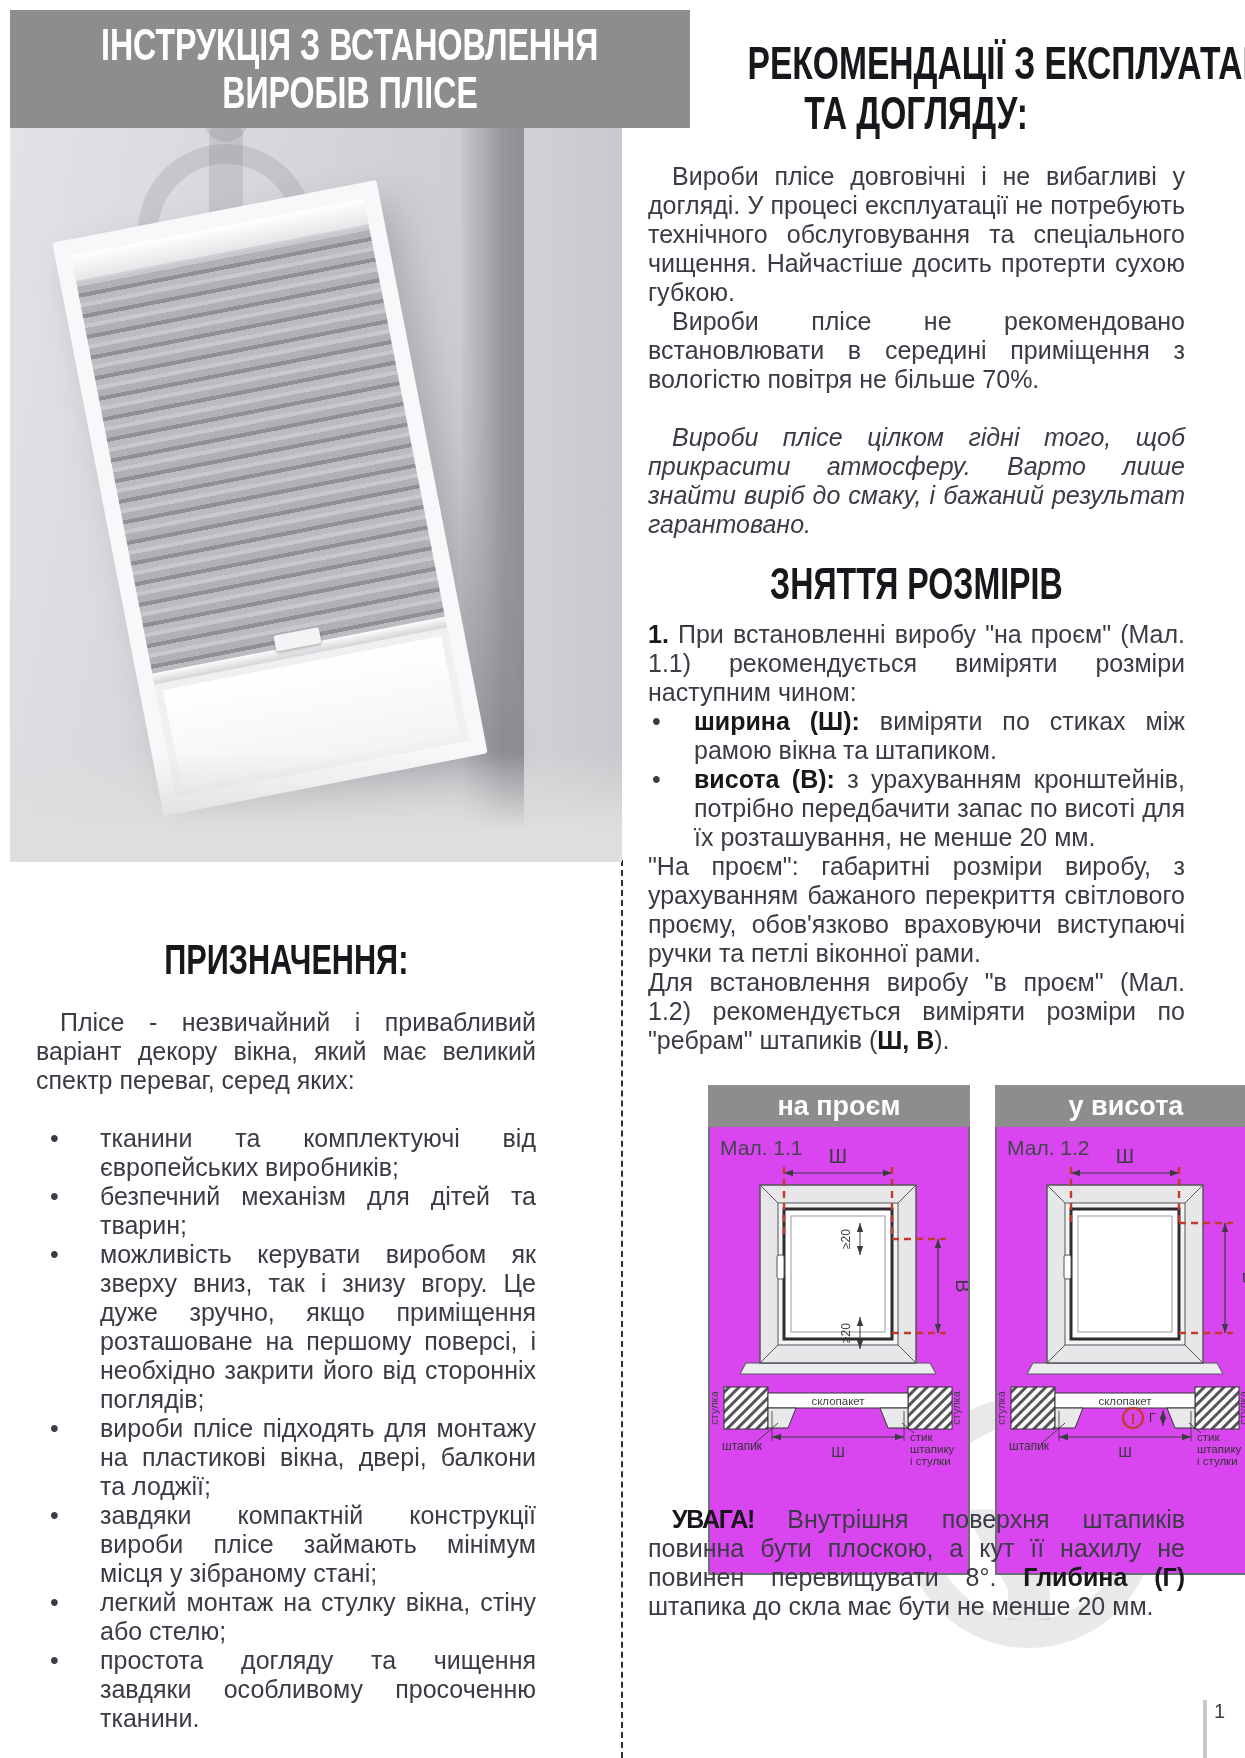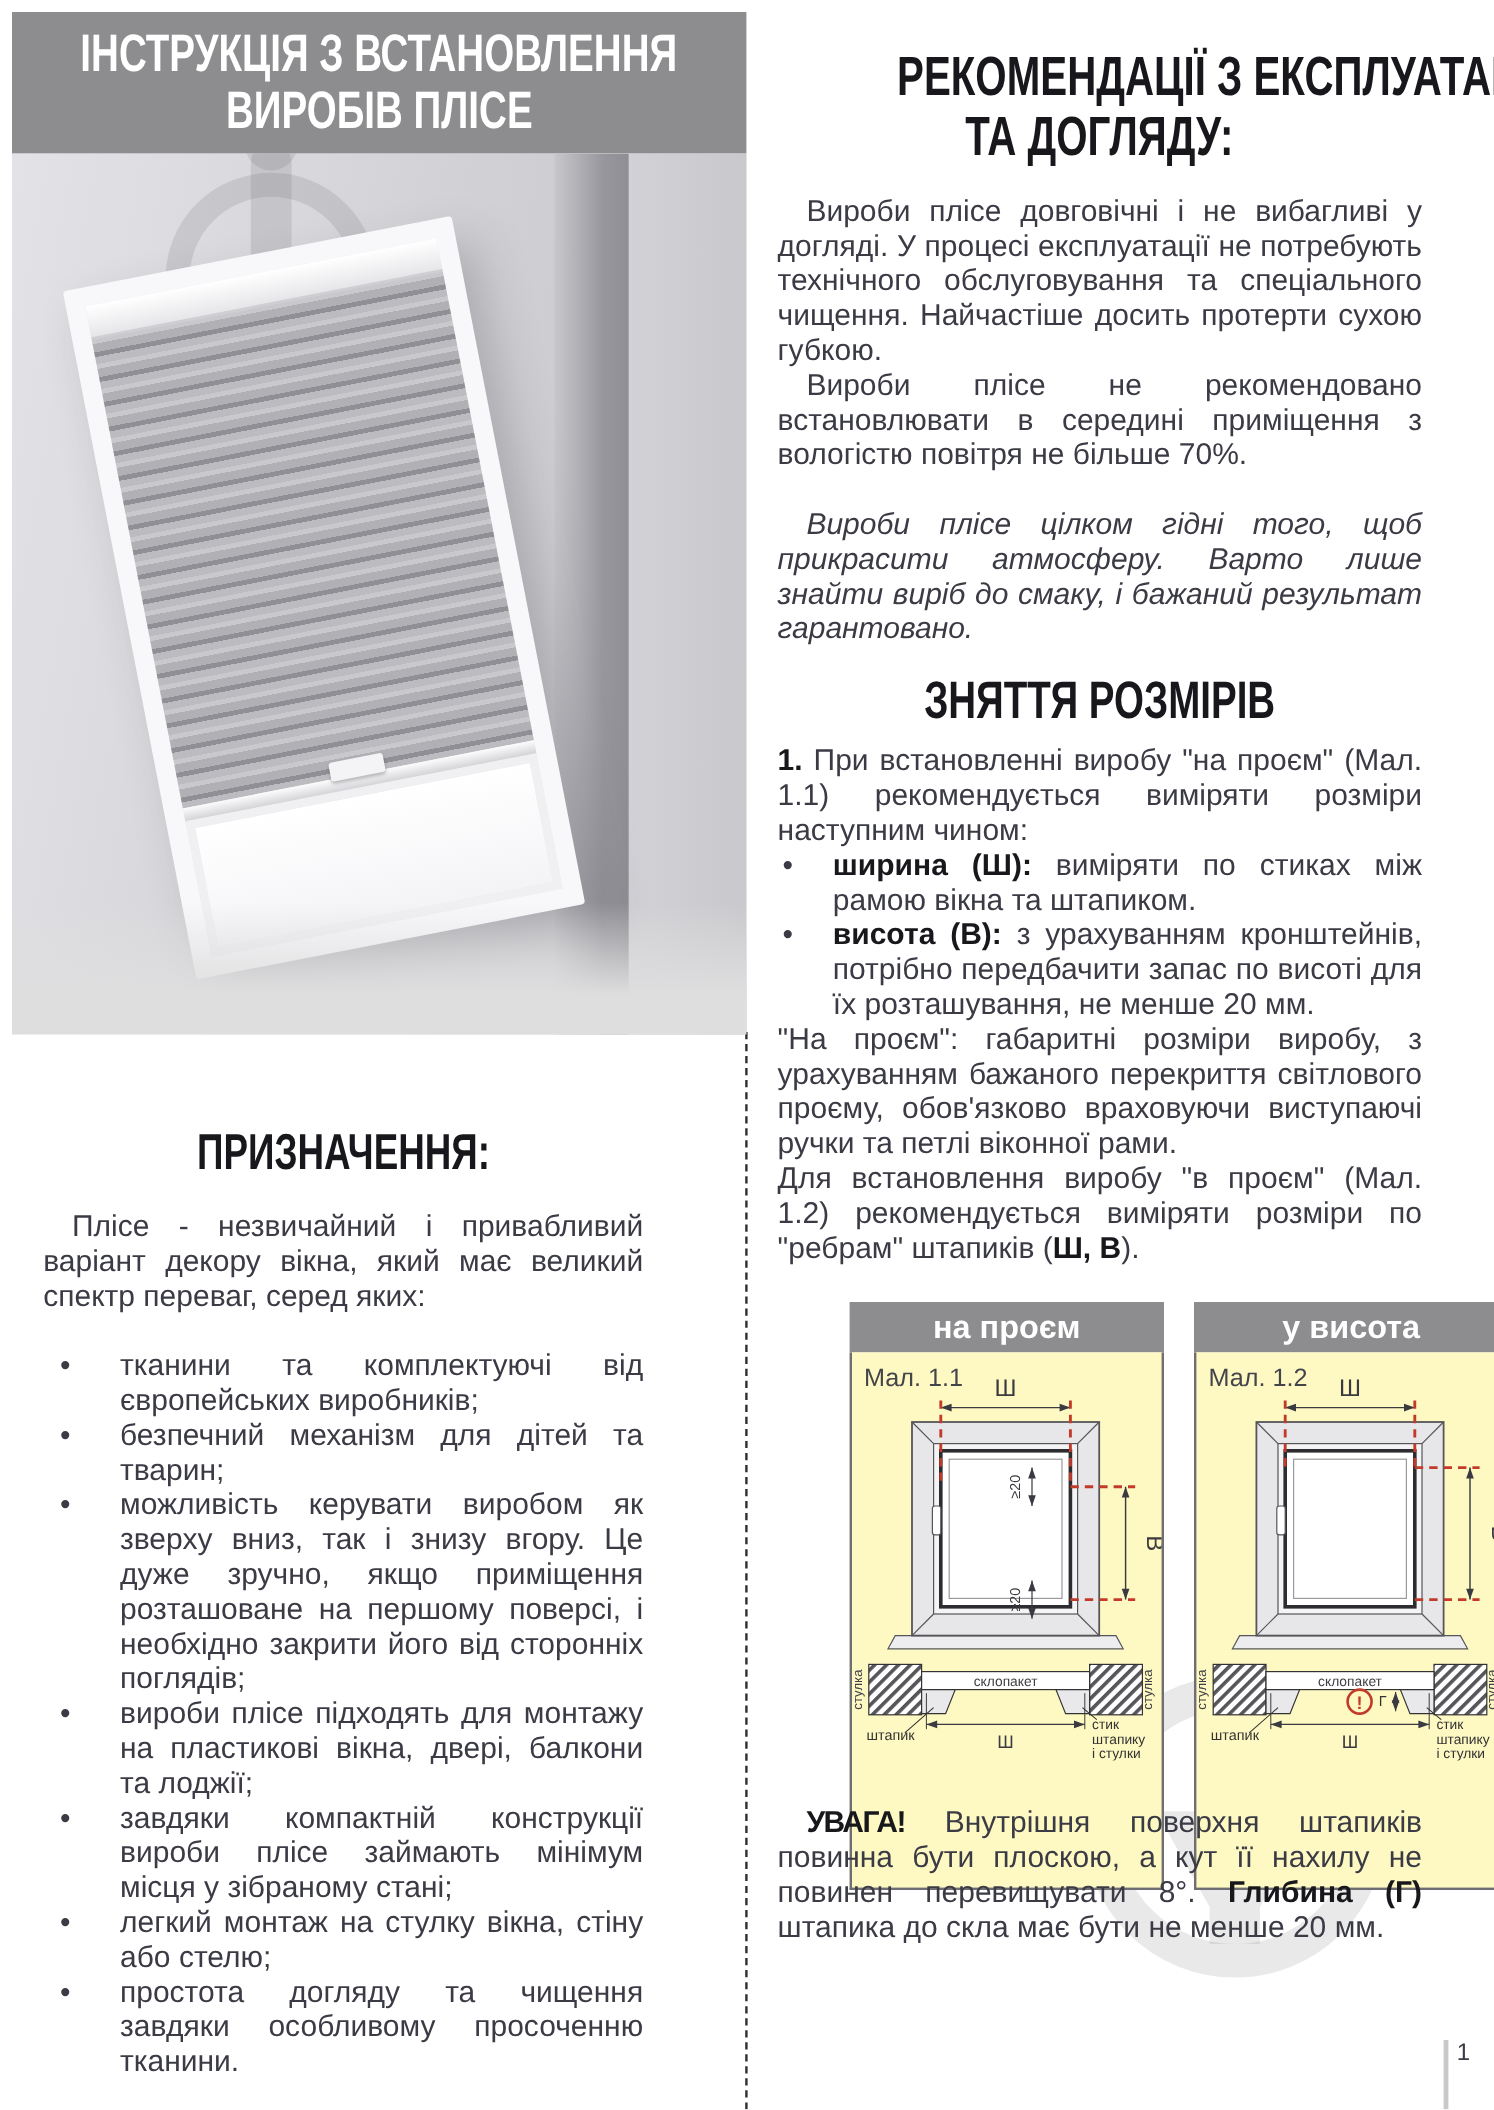--- a/index.html
+++ b/index.html
@@ -4,21 +4,21 @@
 <style>
   html,body{margin:0;padding:0;background:#ffffff;}
   .page{position:relative;width:1245px;height:1758px;background:#fff;overflow:hidden;
         font-family:"Liberation Sans",sans-serif;color:#3b3b45;}
 
   
   .cond{display:inline-block;transform:scaleX(.73);transform-origin:50% 50%;white-space:nowrap;}
   h2{font-weight:bold;color:#17171c;margin:0;text-align:center;}
 
   
-  .lc-header{position:absolute;left:10px;top:10px;width:612px;height:118px;background:#8d8d8f;
+  .lc-header{position:absolute;left:10px;top:10px;width:680px;height:118px;background:#8d8d8f;
              color:#fff;display:flex;flex-direction:column;align-items:center;justify-content:center;
              font-weight:bold;font-size:44px;line-height:48px;text-align:center;}
 
   .photo{position:absolute;left:10px;top:128px;width:612px;height:734px;overflow:hidden;
          background:linear-gradient(100deg,#e3e3e7,#cfcfd3 60%,#c6c6ca);}
   .reveal-dark{position:absolute;left:452px;top:0;width:62px;height:100%;
          background:linear-gradient(90deg,#c8c8cc,#97979d 65%,#8e8e94);}
   .reveal-light{position:absolute;left:514px;top:0;right:0;height:100%;
          background:linear-gradient(90deg,#d2d2d6,#c9c9cd);}
   .floor{position:absolute;left:0;bottom:0;width:100%;height:110px;
@@ -65,21 +65,21 @@
   .rc p.sp{margin-top:29px;}
   .rc ul{list-style:none;margin:0;padding:0;}
   .rc li{position:relative;padding-left:46px;}
   .rc li::before{content:"\2022";position:absolute;left:4px;}
   .rc b{color:#17171c;}
 
   .diagrams{position:absolute;left:660px;top:1085px;display:flex;gap:25px;z-index:2;padding-left:48px;}
   .panel{width:262px;}
   .panel-header{height:42px;background:#8d8d8f;color:#fff;font-size:27px;font-weight:bold;
                 display:flex;align-items:center;justify-content:center;}
-  .panel-body{height:448px;background:#fef9c3;border:2px solid #6f6f73;border-top:none;box-sizing:border-box;position:relative;}
+  .panel-body{height:448px;background:#d946ef;border:2px solid #6f6f73;border-top:none;box-sizing:border-box;position:relative;}
   .panel-body svg{position:absolute;left:0;top:0;}
 
   .warning{position:absolute;left:648px;top:1505px;width:537px;font-size:25px;line-height:29px;
            text-align:justify;z-index:3;}
   .warning p{margin:0;text-indent:24px;}
   .warning b{color:#17171c;}
   .lead-cond{font-weight:bold;letter-spacing:-1.2px;color:#17171c;}
 
   .col-divider{position:absolute;left:621px;top:860px;height:898px;width:0;border-left:2px dashed #2e2e33;}
 

